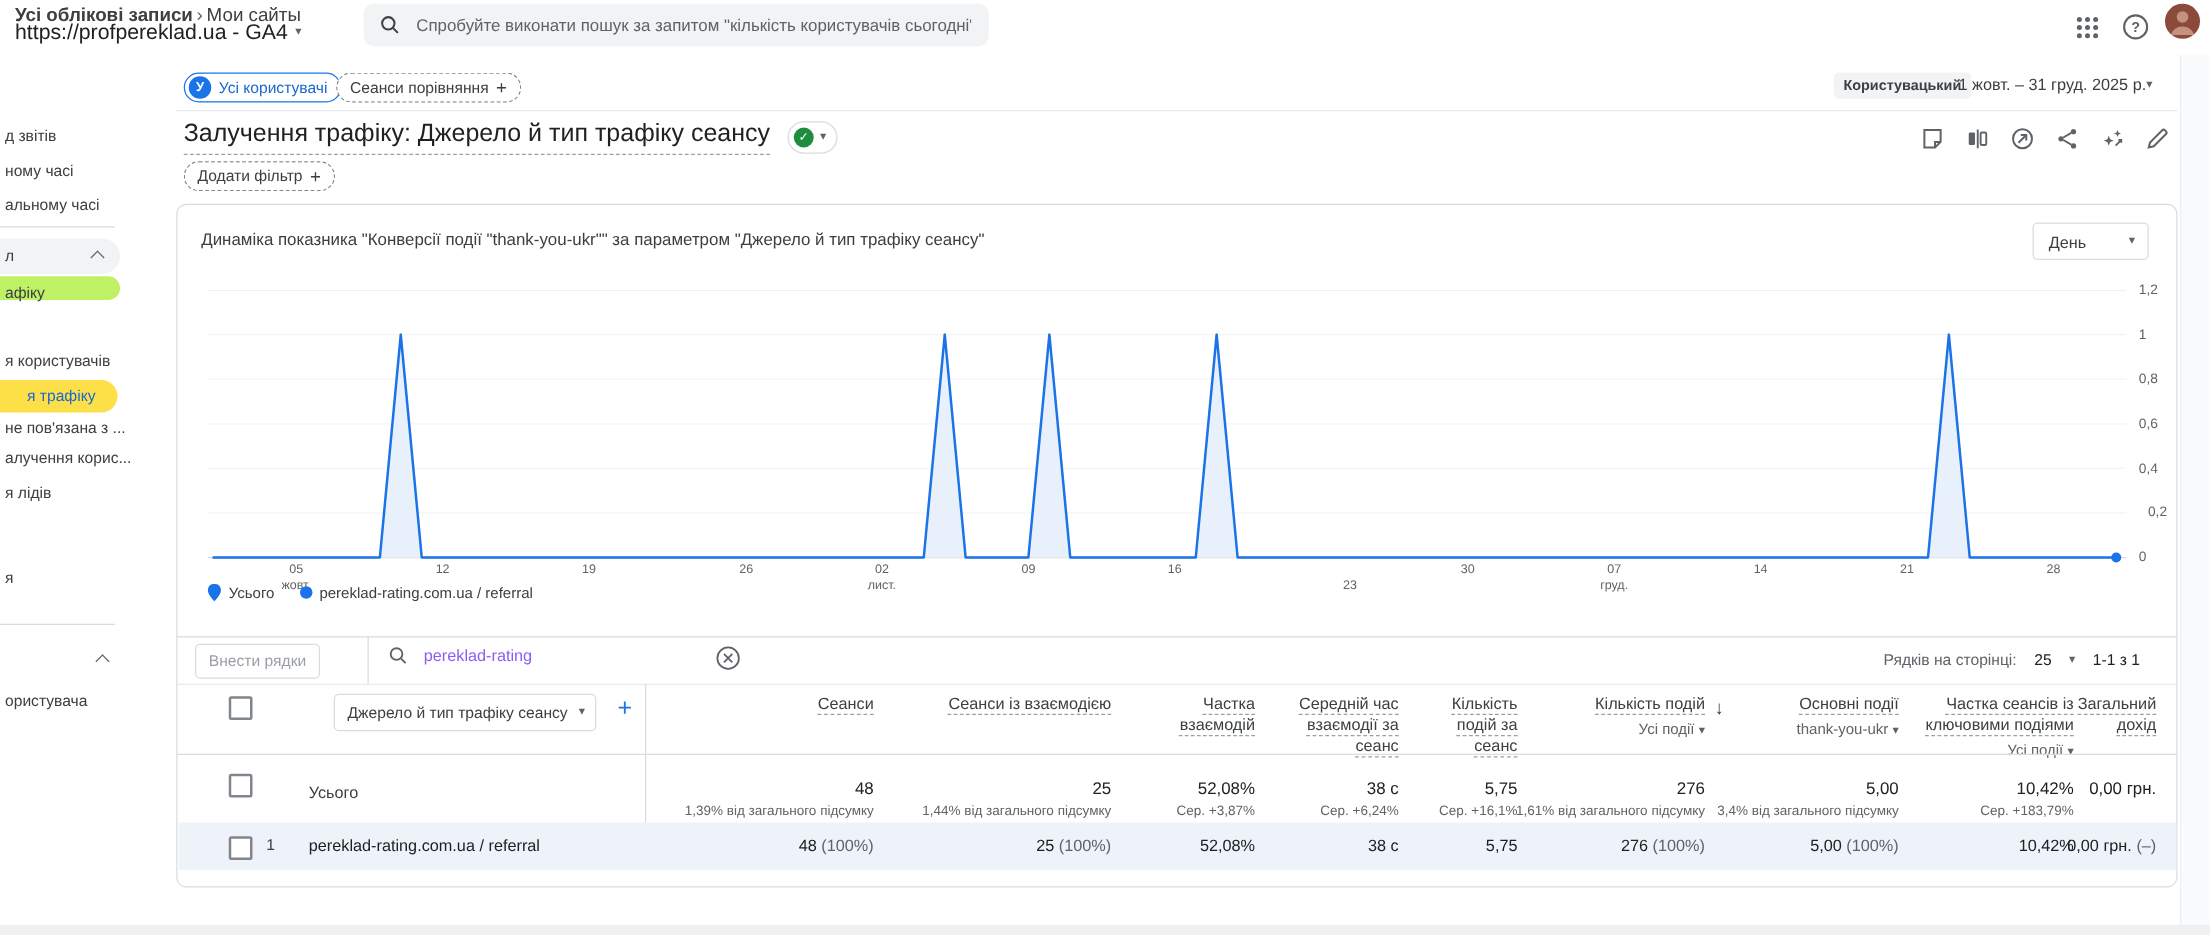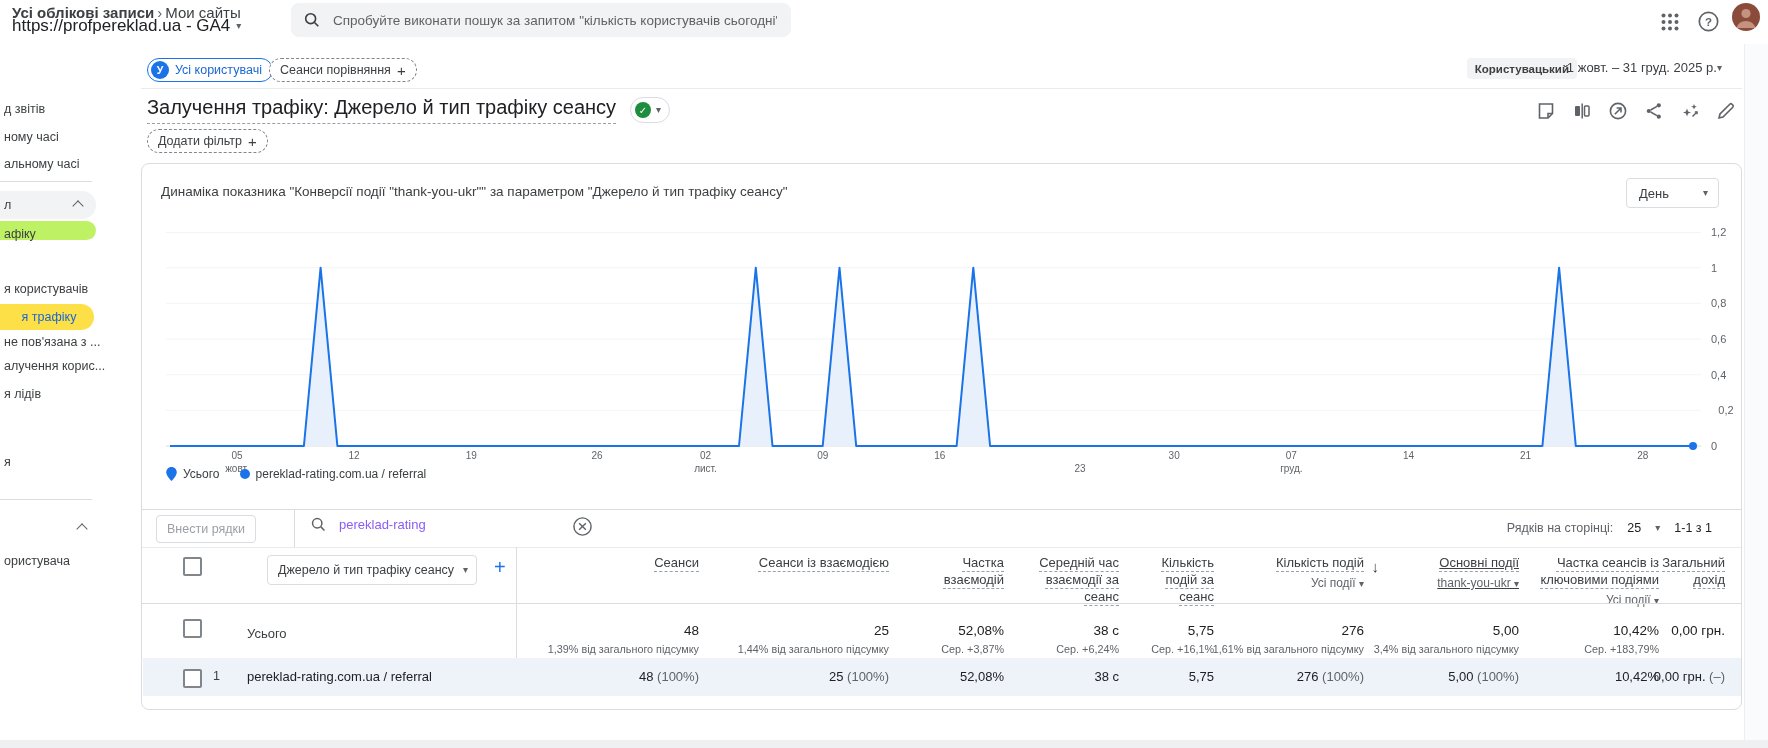--- a/index.html
+++ b/index.html
@@ -325,21 +325,21 @@
     <span class="addcol">+</span>
     <div class="vline" style="left:374px;top:383px;height:149px;"></div>
     <div>
         <div class="mh" style="right: 1042px; width: 120px;"><span class="du">Сеанси</span></div>
         <div class="mh" style="right: 852px; width: 170px;"><span class="du">Сеанси із взаємодією</span></div>
         <div class="mh" style="right: 737px; width: 78px;"><span class="du">Частка взаємодій</span></div>
         <div class="mh" style="right: 622px; width: 110px;"><span class="du">Середній час взаємодії за сеанс</span></div>
         <div class="mh" style="right: 527px; width: 82px;"><span class="du">Кількість подій за сеанс</span></div>
         <div class="mh" style="right: 377px; width: 135px;"><span class="du">Кількість подій</span><div class="mh-sub">Усі події  <span class="caret">▾</span></div></div>
         <span class="sort" style="right: 362px;">↓</span>
-        <div class="mh" style="right: 222px; width: 130px; text-decoration: underline;"><span class="du">Основні події</span><div class="mh-sub">thank-you-ukr  <span class="caret">▾</span></div></div>
+        <div class="mh" style="right: 222px; width: 130px;"><span class="du">Основні події</span><div class="mh-sub">thank-you-ukr  <span class="caret">▾</span></div></div>
         <div class="mh" style="right: 82px; width: 160px;"><span class="du">Частка сеансів із ключовими подіями</span><div class="mh-sub">Усі події  <span class="caret">▾</span></div></div>
         <div class="mh" style="right: 16px; width: 90px;"><span class="du">Загальний дохід</span></div>
       </div>
     <div class="tline" style="left:0;top:439px;width:1599px;"></div>
 
     <span class="checkbox" style="left:41px;top:455px;"></span>
     <span class="totlabel">Усього</span>
     <div>
         <div class="tv" style="right: 1042px; width: 210px;">
           <div class="v">48</div>

